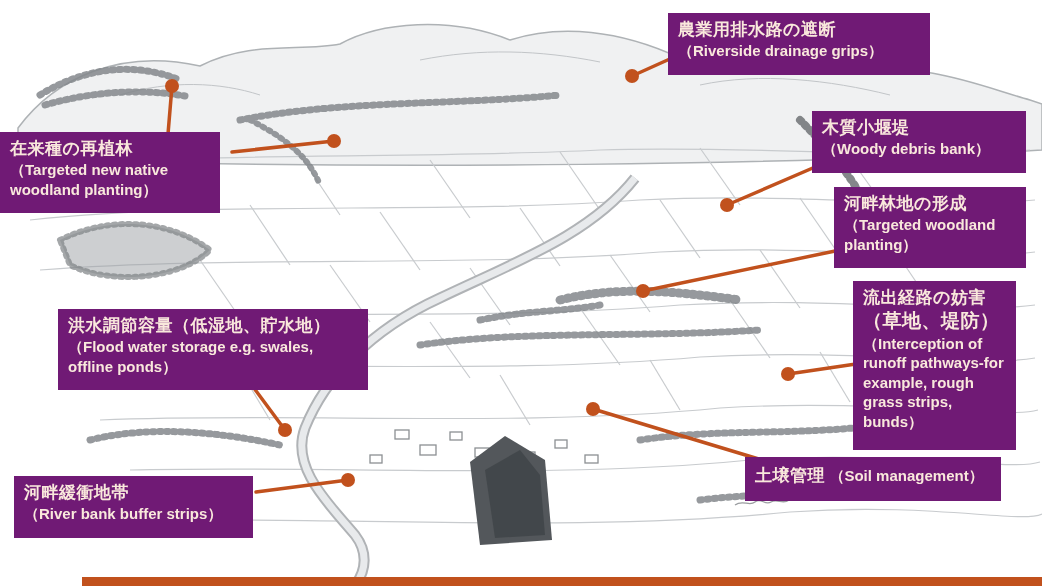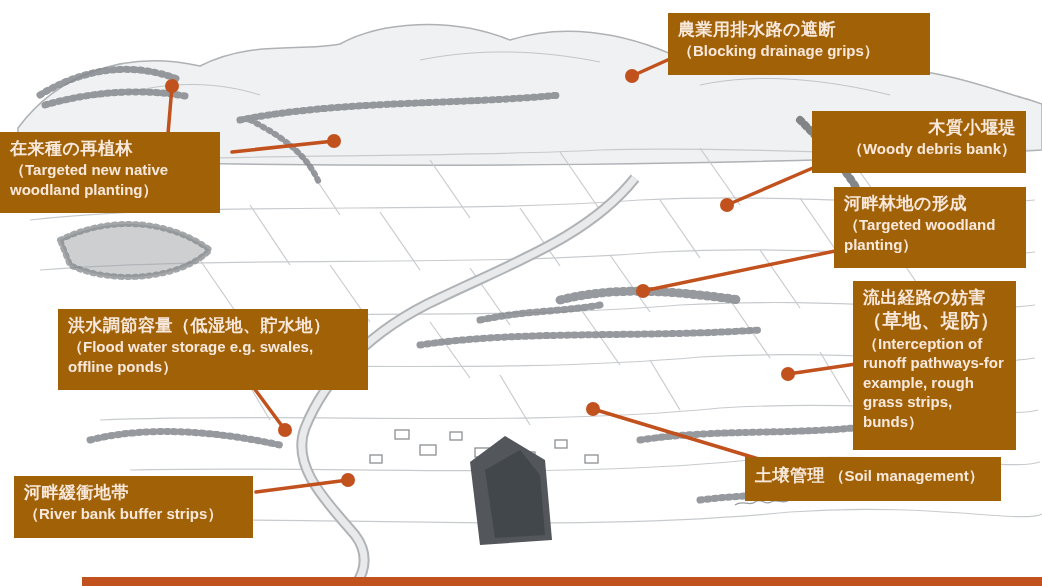--- a/index.html
+++ b/index.html
@@ -6,33 +6,33 @@
   #stage{
     position:relative;
     width:1042px;height:586px;
     background:#ffffff;
     overflow:hidden;
     font-family:"Liberation Sans","DejaVu Sans",sans-serif;
   }
   #sketch,#connectors{position:absolute;left:0;top:0;}
   .label{
     position:absolute;
-    background:#a16207;
+    background:#701a75;
     color:#f9e8dc;
     padding:6px 10px 14px 10px;
     box-sizing:border-box;
     line-height:1.3;
   }
   .label .jp{display:block;font-weight:700;font-size:17px;letter-spacing:.5px;}
   .label .jp-sub{display:block;font-weight:700;font-size:19px;letter-spacing:.5px;}
   .label .en{display:block;font-weight:700;font-size:15px;}
   .label .jp-sub:empty{display:none;}
   .label--inline .jp,.label--inline .en{display:inline;}
   #label-blocking   {left:668px;top:13px;  width:262px;min-height:57px;}
-  #label-woody      {left:812px;top:111px; width:214px;min-height:51px;text-align:right;}
+  #label-woody      {left:812px;top:111px; width:214px;min-height:51px;}
   #label-riverside  {left:834px;top:187px; width:192px;min-height:74px;}
   #label-interception{left:853px;top:281px;width:163px;min-height:169px;}
   #label-native     {left:0; top:132px; width:220px;min-height:80px;}
   #label-floodstore {left:14px; top:309px; width:310px;min-height:73px;margin-left:44px;}
   #label-riverbank  {left:14px; top:476px; width:239px;min-height:57px;}
   #label-soil       {left:745px;top:457px; width:256px;min-height:39px;padding-top:8px;}
   #bottom-bar{
     position:absolute;left:82px;top:577px;width:960px;height:9px;
     background:#c1511d;
   }
@@ -144,21 +144,21 @@
       <circle cx="172" cy="86" r="7"></circle>
       <circle cx="334" cy="141" r="7"></circle>
       <circle cx="285" cy="430" r="7"></circle>
       <circle cx="348" cy="480" r="7"></circle>
       <circle cx="593" cy="409" r="7"></circle>
     </g>
   </svg>
 
   <div class="label" id="label-blocking">
     <span class="jp">農業用排水路の遮断</span>
-    <span class="en">（Blocking drainage grips）</span>
+    <span class="en">（Riverside drainage grips）</span>
   </div>
 
   <div class="label" id="label-woody">
     <span class="jp">木質小堰堤</span>
     <span class="en">（Woody debris bank）</span>
   </div>
 
   <div class="label" id="label-riverside">
     <span class="jp">河畔林地の形成</span>
     <span class="en">（Targeted woodland planting）</span>

